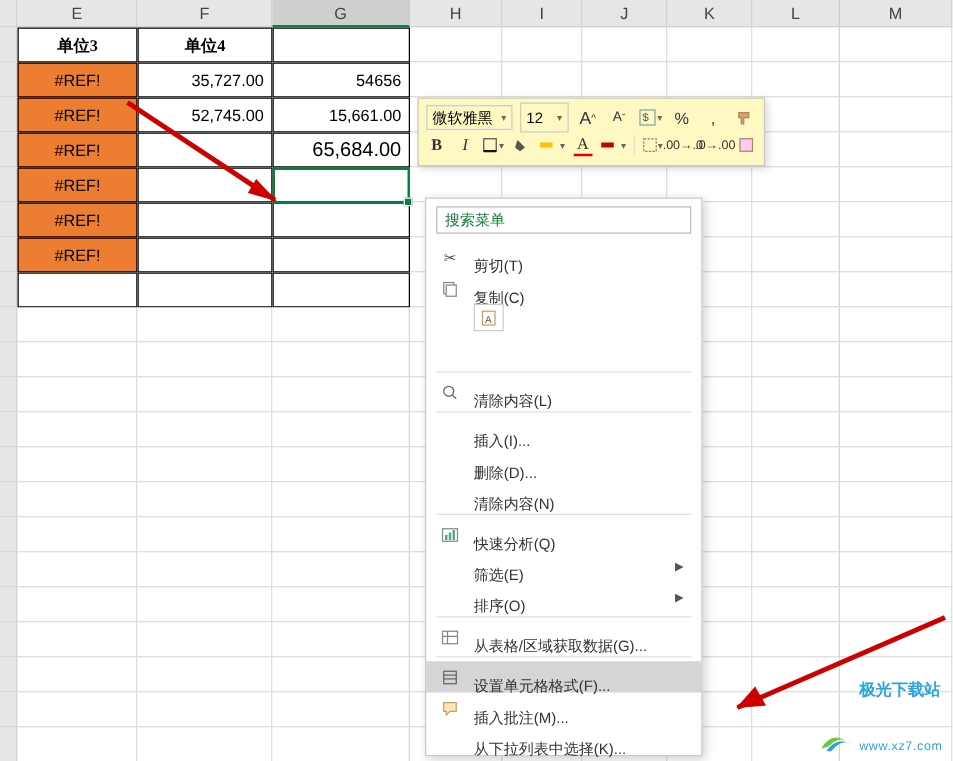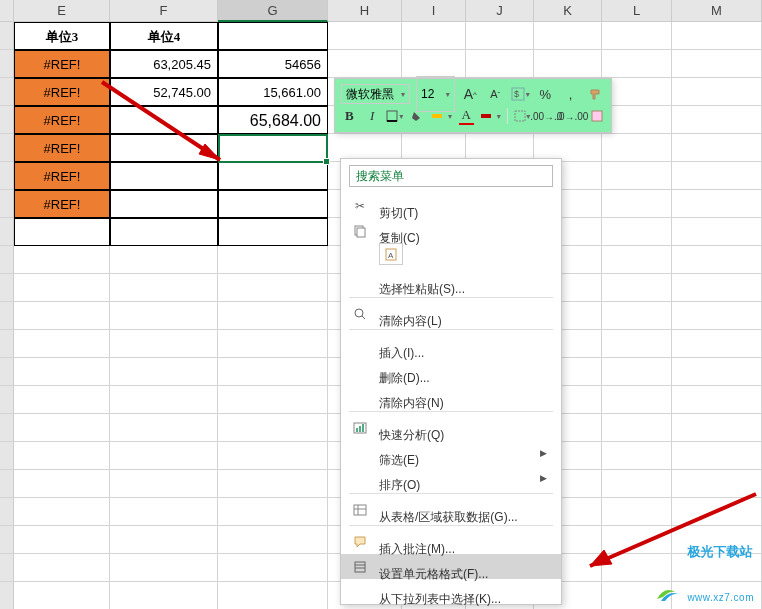--- a/index.html
+++ b/index.html
@@ -63,36 +63,36 @@
   width: 7px; height: 7px;
   background: #107c41;
   border: 1px solid #fff;
 }
 
 
 .mini-toolbar {
   position: absolute;
   left: 334px; top: 78px;
   width: 278px; height: 55px;
-  background: #86efac;
+  background: #fef9c3;
   border: 1px solid #c8c8c8;
   box-shadow: 2px 2px 6px rgba(0,0,0,.15);
   padding: 4px 6px;
   z-index: 5;
 }
 .mt-row { display: flex; align-items: center; gap: 6px; height: 22px; }
 .mt-font {
   width: 72px; height: 20px;
   border: 1px solid #ccc;
   display: flex; align-items: center;
   padding: 0 4px;
   gap: 3px;
 }
 .mt-size {
-  width: 40px; height: 36px;
+  width: 40px; height: 24px;
   border: 1px solid #ccc;
   display: flex; align-items: center;
   padding: 0 4px;
   gap: 3px;
 }
 .caret { font-size: 8px; color: #666; margin-left: auto; }
 .mt-btn {
   width: 20px; height: 20px;
   display: flex; align-items: center; justify-content: center;
   font-size: 13px; color: #333;
@@ -207,21 +207,21 @@
       <div class="cell cI"></div>
       <div class="cell cJ"></div>
       <div class="cell cK"></div>
       <div class="cell cL"></div>
       <div class="cell cM"></div>
     </div>
 
     <div class="row">
       <div class="row-stub"></div>
       <div class="cell err cE">#REF!</div>
-      <div class="cell datacell cF">63,205.45</div>
+      <div class="cell datacell cF">35,727.00</div>
       <div class="cell datacell cG">54656</div>
       <div class="cell cH"></div>
       <div class="cell cI"></div>
       <div class="cell cJ"></div>
       <div class="cell cK"></div>
       <div class="cell cL"></div>
       <div class="cell cM"></div>
     </div>
 
     <div class="row">
@@ -559,21 +559,20 @@
   <div class="paste-row">
     <div class="paste-opt">
         <svg width="14" height="14">
           <rect x="2" y="2" width="10" height="11" fill="#fff" stroke="#c9a05a"></rect>
           <text x="4" y="11" font-size="8" fill="#555">A</text>
         </svg>
       </div>
   </div>
   <div class="menu-item">
     <span class="mi-icon"></span>
-    <span class="mi-label">选择性粘贴(S)...</span>
   </div>
   <div class="menu-sep"></div>
   <div class="menu-item">
     <span class="mi-icon">
         <svg width="14" height="14">
           <circle cx="6" cy="6" r="4" fill="none" stroke="#666"></circle>
           <line x1="9" y1="9" x2="12" y2="12" stroke="#666"></line>
         </svg>
       </span>
     <span class="mi-label">清除内容(L)</span>
@@ -618,37 +617,37 @@
     <span class="mi-icon">
         <svg width="14" height="14">
           <rect x="1" y="2" width="12" height="10" fill="none" stroke="#888"></rect>
           <line x1="1" y1="6" x2="13" y2="6" stroke="#888"></line>
           <line x1="5" y1="2" x2="5" y2="12" stroke="#888"></line>
         </svg>
       </span>
     <span class="mi-label">从表格/区域获取数据(G)...</span>
   </div>
   <div class="menu-sep"></div>
-  <div class="menu-item">
-    <span class="mi-icon">
-        <svg width="14" height="14">
-          <path d="M2 2h10v7H7l-3 3V9H2z" fill="#fce6bd" stroke="#c9a05a"></path>
-        </svg>
-      </span>
-    <span class="mi-label">插入批注(M)...</span>
-  </div>
   <div class="menu-item hover">
     <span class="mi-icon">
         <svg width="14" height="14">
           <rect x="2" y="2" width="10" height="10" fill="none" stroke="#666"></rect>
           <line x1="2" y1="5" x2="12" y2="5" stroke="#666"></line>
           <line x1="2" y1="8" x2="12" y2="8" stroke="#666"></line>
         </svg>
       </span>
     <span class="mi-label">设置单元格格式(F)...</span>
+  </div>
+  <div class="menu-item">
+    <span class="mi-icon">
+        <svg width="14" height="14">
+          <path d="M2 2h10v7H7l-3 3V9H2z" fill="#fce6bd" stroke="#c9a05a"></path>
+        </svg>
+      </span>
+    <span class="mi-label">插入批注(M)...</span>
   </div>
   <div class="menu-item">
     <span class="mi-icon"></span>
     <span class="mi-label">从下拉列表中选择(K)...</span>
   </div>
 </div>
 
 <svg class="arrow" style="left:92px; top:72px;" width="150" height="110">
   <line x1="10" y1="10" x2="128" y2="88" stroke="#c00" stroke-width="4"></line>
   <polygon points="128,88 113,72 107,82" fill="#c00"></polygon>

